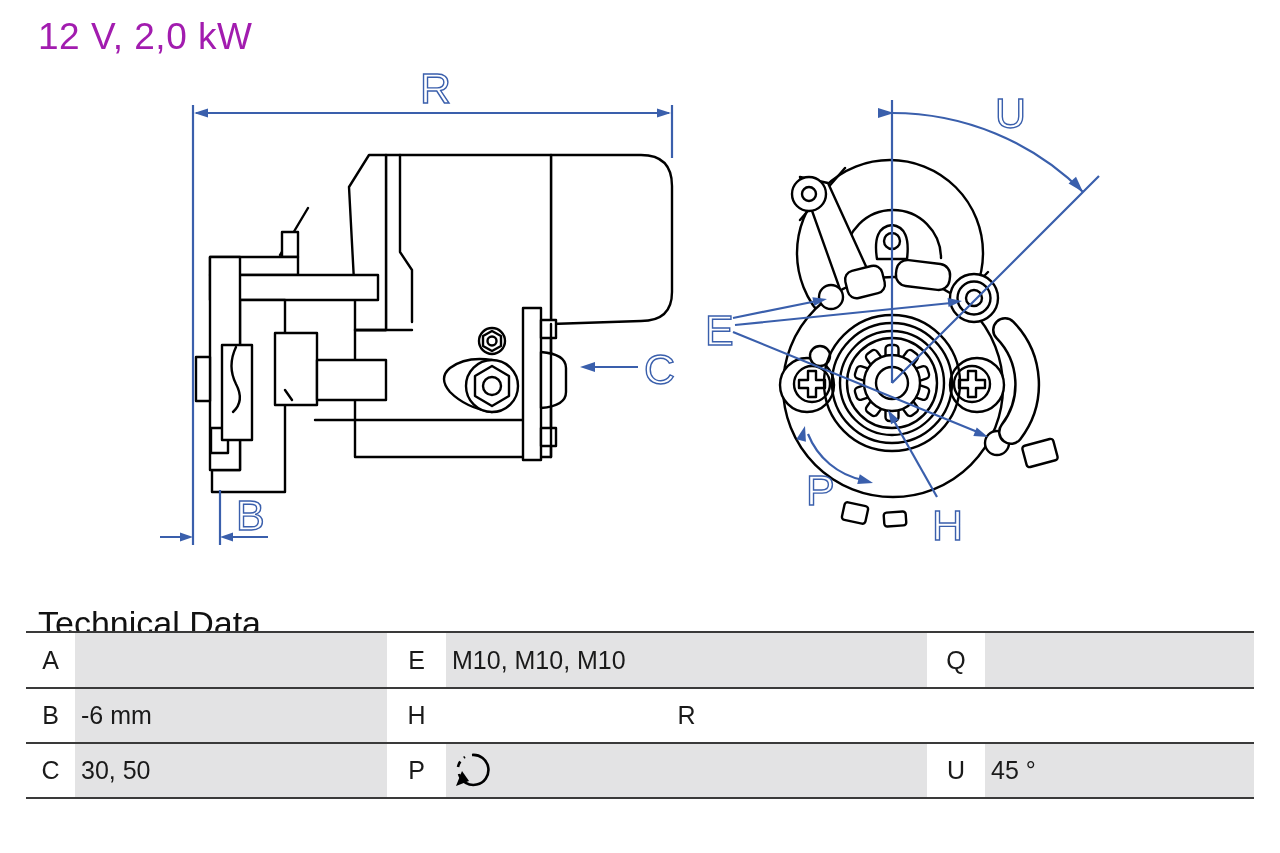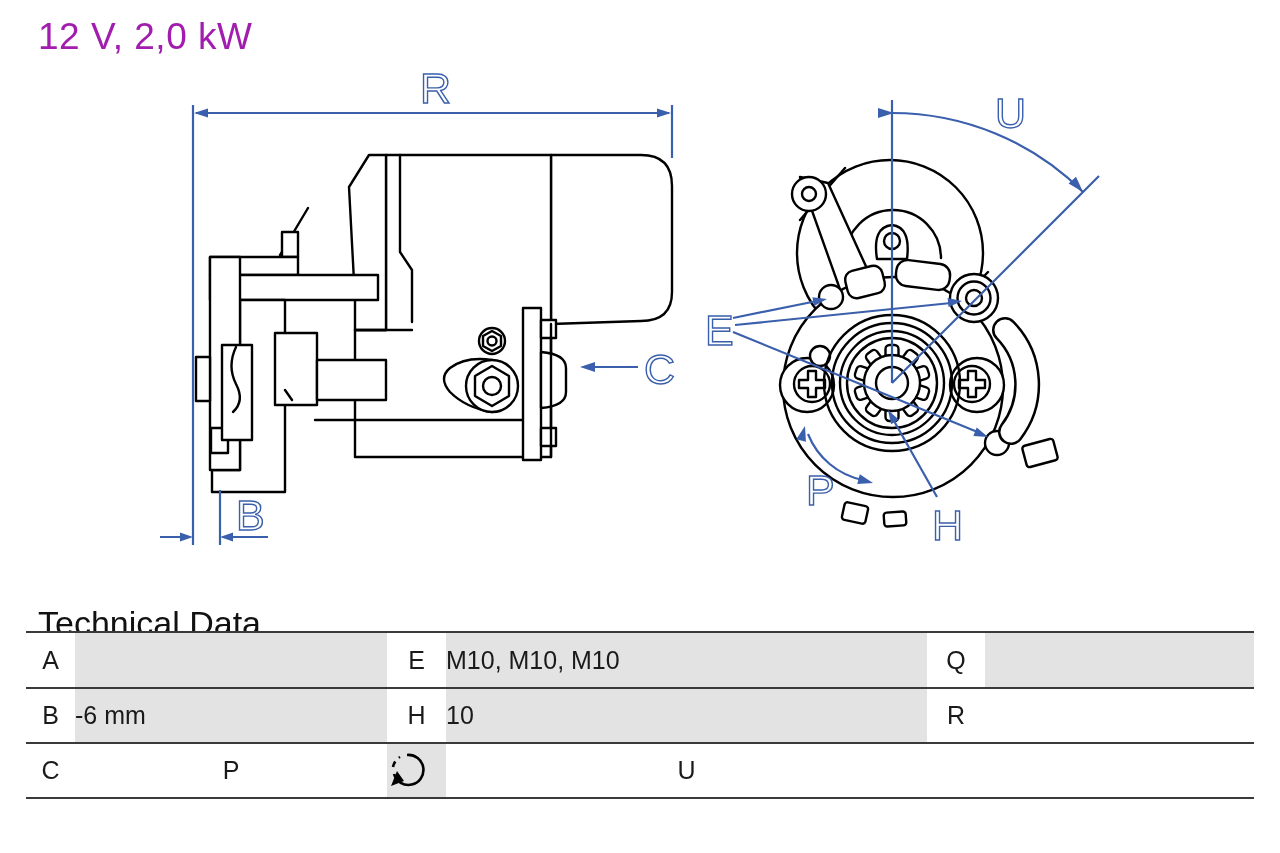--- a/index.html
+++ b/index.html
@@ -6,21 +6,21 @@
   body{width:1280px;height:853px;position:relative;font-family:"Liberation Sans",sans-serif;overflow:hidden;}
   .page-title{position:absolute;left:38px;top:16px;font-size:37px;color:#a21caf;letter-spacing:.5px;}
   .drawing-svg{position:absolute;left:0;top:0;}
   .tech-heading{position:absolute;left:38px;top:588px;font-size:34px;font-weight:normal;color:#111;margin-top:16px;}
   .data-table{position:absolute;left:26px;top:631px;width:1228px;border-bottom:2px solid #3a3a3a;}
   .tr{display:grid;grid-template-columns:49px 312px 59px 481px 58px 269px;border-top:2px solid #3a3a3a;}
   .tr.r1{height:54px;}
   .tr.r2,.tr.r3{height:53px;}
   .td{display:flex;align-items:center;font-size:25px;color:#1a1a1a;}
   .td.key{justify-content:center;background:#fff;}
-  .td.val{background:#e3e3e4;padding-left:0;}
+  .td.val{background:#e3e3e4;padding-left:6px;}
   .rot-icon{display:block;}
   text.cad{font-family:"Liberation Sans",sans-serif;font-size:43px;fill:none;stroke:#3a5fac;stroke-width:1.4;}
   .blk{stroke:#000;stroke-width:2.4;fill:#fff;stroke-linejoin:round;}
   .blk-n{stroke:#000;stroke-width:2.4;fill:none;stroke-linejoin:round;stroke-linecap:round;}
   .blu{stroke:#3a5fac;stroke-width:2.2;fill:none;}
   .bluf{fill:#3a5fac;stroke:none;}
 </style>
 </head>
 <body>
 
@@ -179,28 +179,29 @@
     <div class="td val"></div>
     <div class="td key">E</div>
     <div class="td val">M10, M10, M10</div>
     <div class="td key">Q</div>
     <div class="td val"></div>
   </div>
   <div class="tr r2">
     <div class="td key">B</div>
     <div class="td val">-6 mm</div>
     <div class="td key">H</div>
-    <div class="td val">10</div>
     <div class="td key">R</div>
   </div>
   <div class="tr r3">
     <div class="td key">C</div>
+    <div class="td val">30, 50</div>
     <div class="td key">P</div>
     <div class="td val">
       <svg class="rot-icon" width="44" height="42" viewBox="0 0 44 42">
         <path d="M20,5 A15,15 0 1 1 7,24" stroke="#000" stroke-width="2.6" fill="none"></path>
         <path d="M6,17 A15,15 0 0 1 13,7" stroke="#000" stroke-width="2.6" fill="none" stroke-dasharray="6 5"></path>
         <path d="M10,21 L4,36 L17,31 Z" fill="#000"></path>
       </svg>
     </div>
     <div class="td key">U</div>
+    <div class="td val">45 °</div>
   </div>
 </div>
 
 </body></html>

